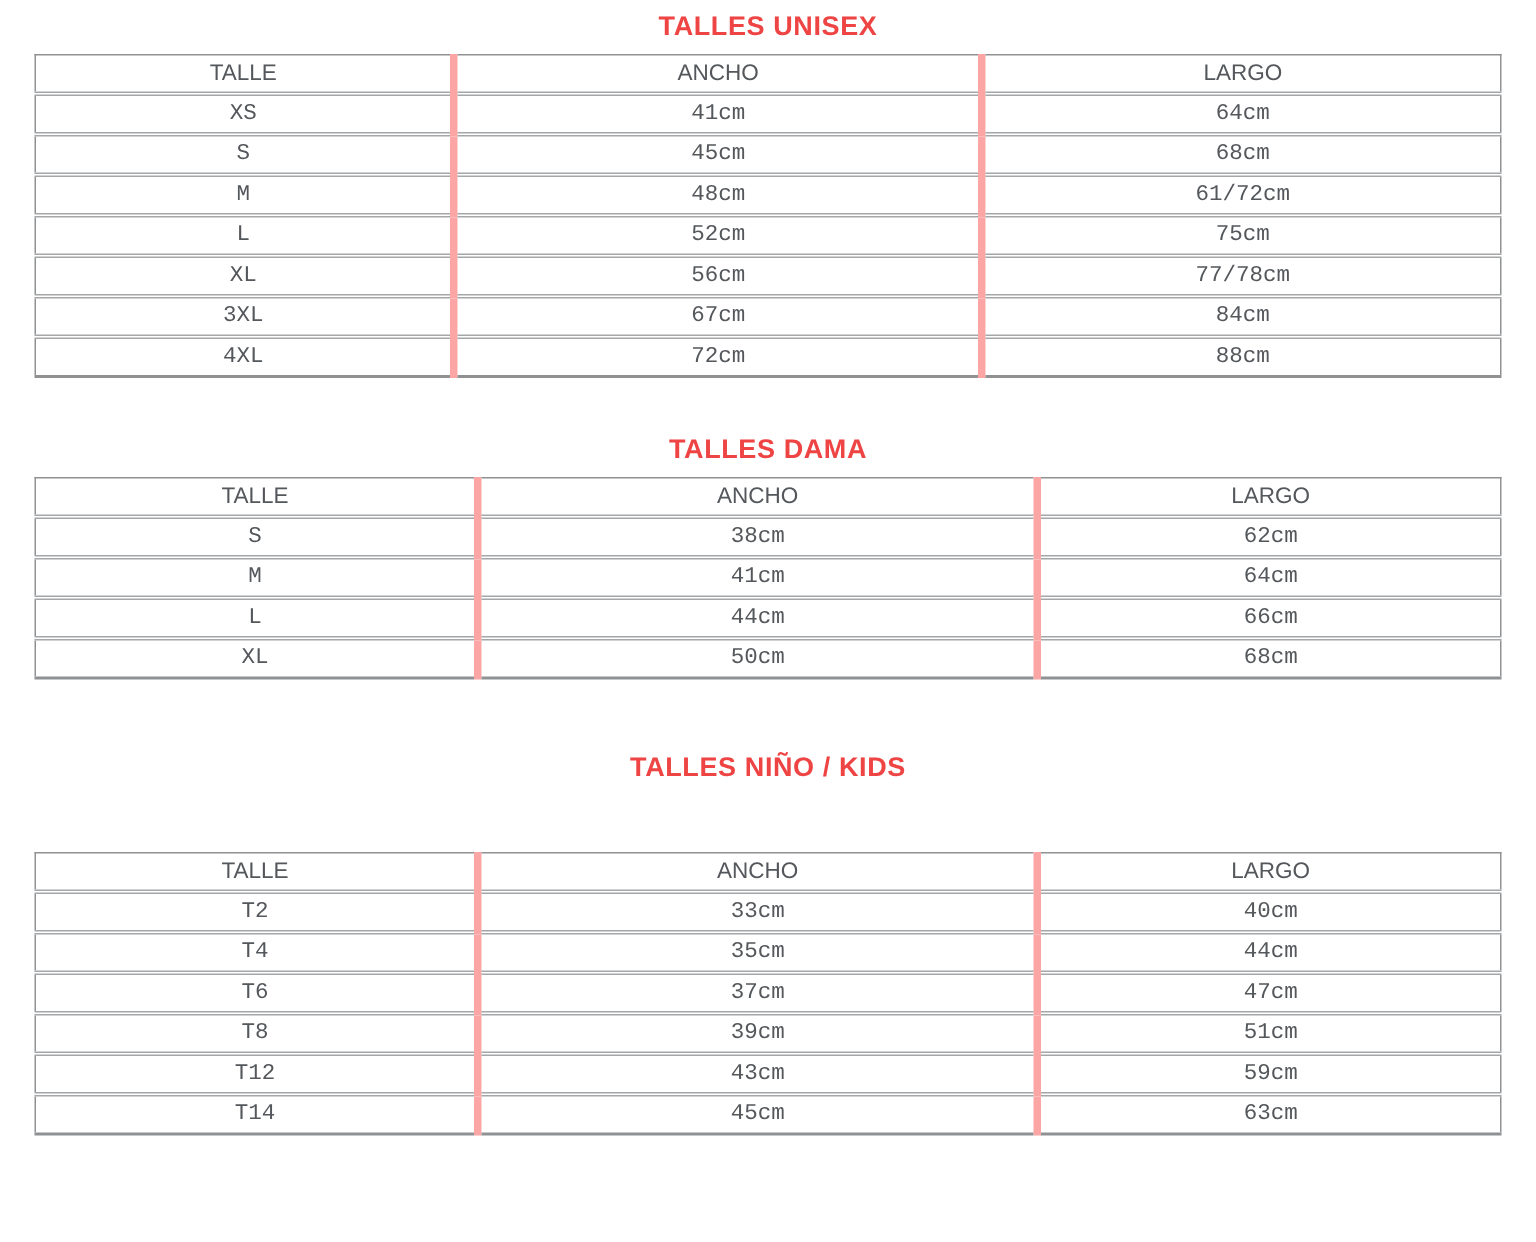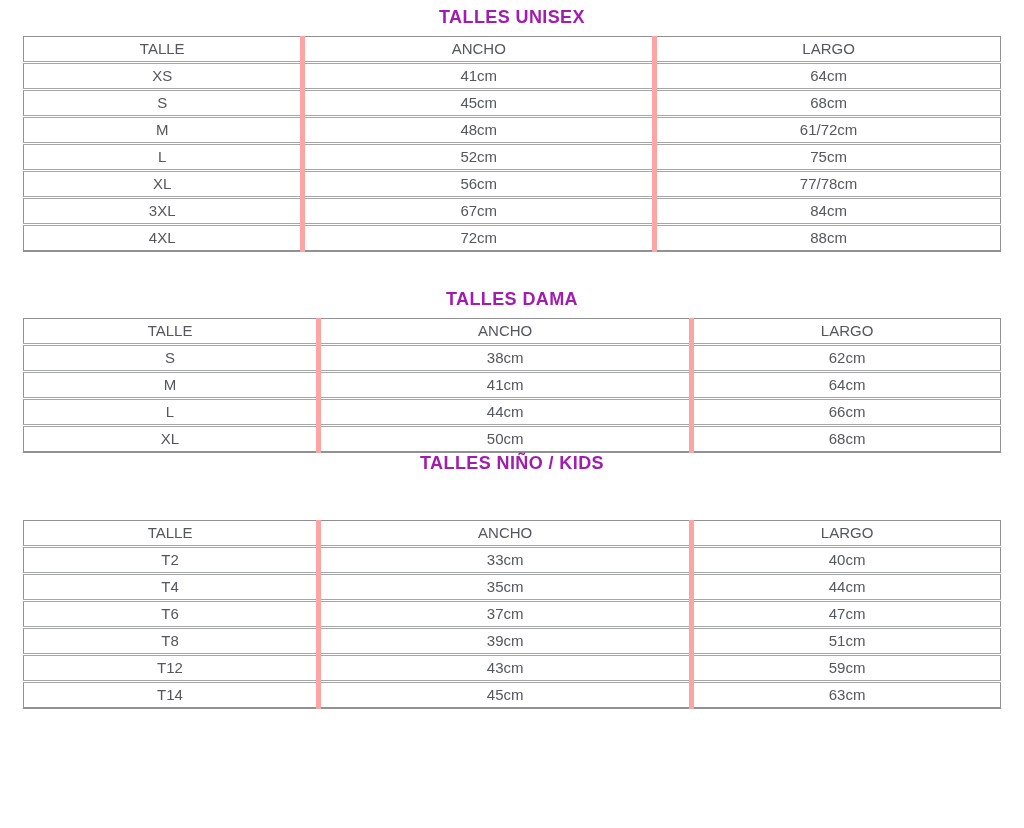--- a/index.html
+++ b/index.html
@@ -14,25 +14,25 @@
   .wrap {
     padding: 7px 23px 0 23px;
   }
   h2.section-title {
     margin: 0;
     text-align: center;
     font-size: 18px;
     line-height: 21px;
     font-weight: bold;
     letter-spacing: 0.4px;
-    color: #a21caf;
+    color: #ef4444;
   }
   #title-0 { margin-bottom: 8px; }
   #title-1 { margin-top: 37px; margin-bottom: 8px; }
-  #title-2 { margin-bottom: 46px; }
+  #title-2 { margin-top: 48px; margin-bottom: 46px; }
 
   table.size-table {
     width: 100%;
     table-layout: fixed;
     border-collapse: collapse;
     border: 1px solid #8f9193;
     border-bottom-width: 2px;
   }
   table.size-table th,
   table.size-table td {
@@ -44,20 +44,21 @@
     color: #54575b;
     white-space: nowrap;
     overflow: hidden;
   }
   table.size-table th + th,
   table.size-table td + td {
     border-left: 5px solid #fca5a5;
   }
   table.size-table tbody td {
     border-top: 3px double #a4a6a8;
+    font-family: Liberation Mono, monospace;
   }
   
   .t0 .c1 { width: 28.6%; }
   .t0 .c2 { width: 36.0%; }
   .t0 .c3 { width: 35.4%; }
   .t1 .c1, .t2 .c1 { width: 30.2%; }
   .t1 .c2, .t2 .c2 { width: 38.2%; }
   .t1 .c3, .t2 .c3 { width: 31.6%; }
 </style>
 </head>

